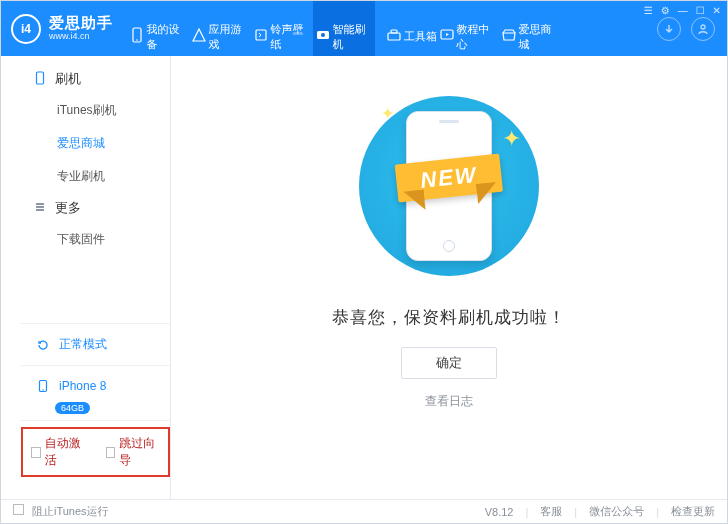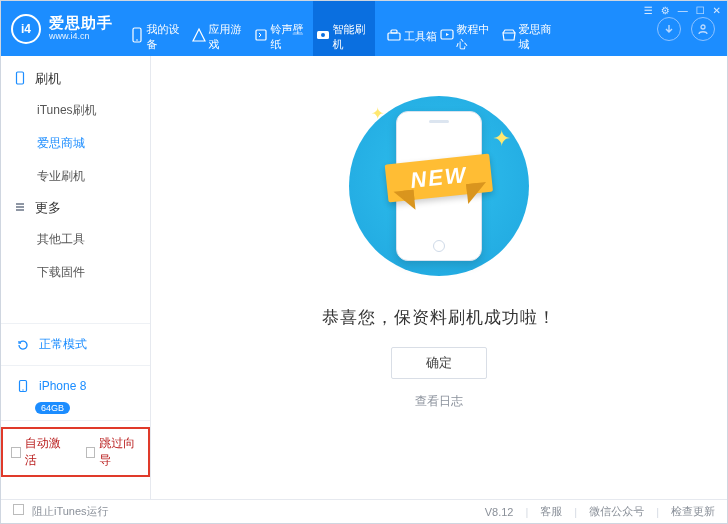--- a/index.html
+++ b/index.html
@@ -80,20 +80,21 @@
     gap: 8px;
     font-size: 10px;
     color: #d6e9ff;
   }
   .win-controls span { cursor: pointer; }
 
   
   .main {
     display: flex;
     height: calc(100% - 55px - 24px);
+    padding-left: 20px;
   }
   .sidebar {
     width: 150px;
     border-right: 1px solid #e6e9ef;
     display: flex;
     flex-direction: column;
     background: #fff;
   }
   .side-scroll { flex: 1; overflow: hidden; padding-top: 8px; }
   .side-section-title {
@@ -355,21 +356,20 @@
       <div class="side-item">iTunes刷机</div>
       <div class="side-item active">爱思商城</div>
       <div class="side-item">专业刷机</div>
 
       <div class="side-section-title">
         <span><svg width="14" height="14" viewBox="0 0 14 14">
               <path d="M3 4 H11 M3 7 H11 M3 10 H11" stroke="#6b7686" stroke-width="1.4"></path>
             </svg></span>
         <span>更多</span>
       </div>
-      <div class="side-item">其他工具</div>
       <div class="side-item">下载固件</div>
 
     </div>
 
     <div class="side-bottom">
       <div class="separator"></div>
       <div class="mode-row">
         <span class="icon">
             <svg width="14" height="14" viewBox="0 0 14 14">
               <path d="M3 7 a4 4 0 1 0 1.2 -2.8 M3 3 L3 5 L5 5" fill="none" stroke="#1c8dff" stroke-width="1.3"></path>

